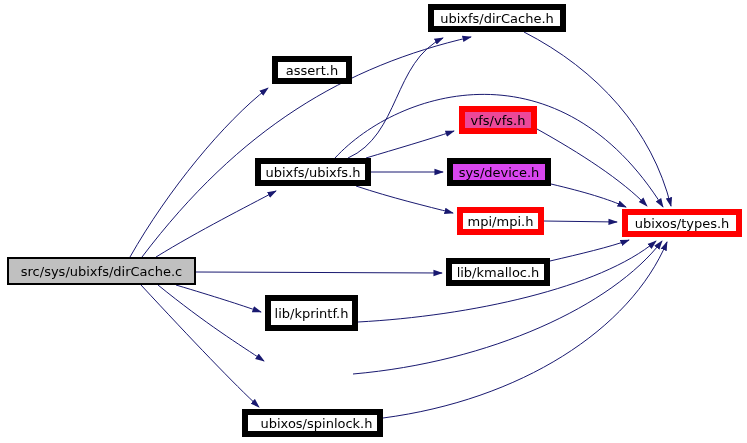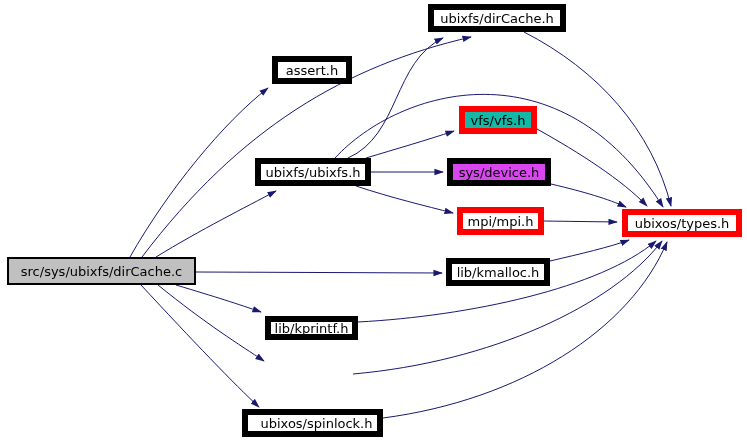--- a/index.html
+++ b/index.html
@@ -23,21 +23,21 @@
   
   #n-dircache-c {left:7px;  top:257px;width:189px;height:28px;}
   #n-assert-h   {left:272px;top:56px; width:80px; height:28px;}
   #n-dircache-h {left:428px;top:4px;  width:138px;height:28px;}
   #n-vfs-h      {left:459px;top:106px;width:78px; height:28px;}
   #n-ubixfs-h   {left:255px;top:158px;width:116px;height:28px;}
   #n-device-h   {left:447px;top:158px;width:104px;height:28px;}
   #n-mpi-h      {left:457px;top:207px;width:87px; height:28px;}
   #n-types-h    {left:622px;top:209px;width:120px;height:28px;}
   #n-kmalloc-h  {left:446px;top:258px;width:104px;height:28px;}
-  #n-kprintf-h  {left:265px;top:316px;width:93px; height:24px;}
+  #n-kprintf-h  {left:265px;top:295px;width:93px; height:36px;}
   #n-string-h   {left:267px;top:362px;width:86px; height:28px;}
   #n-spinlock-h {left:242px;top:409px;width:141px;height:28px;padding-left:8px;}
 </style>
 </head>
 <body>
 
 <div id="canvas">
 
   <svg id="edge-layer" width="747" height="443" viewBox="0 0 747 443" xmlns="http://www.w3.org/2000/svg">
     <defs>
@@ -71,21 +71,21 @@
 
   <div class="node main" id="n-dircache-c" style="border-color: rgb(0, 0, 0); background: rgb(192, 192, 192);">
     <span>src/sys/ubixfs/dirCache.c</span>
   </div>
   <div class="node" id="n-assert-h" style="border-color: rgb(0, 0, 0); background: rgb(255, 255, 255);">
     <span>assert.h</span>
   </div>
   <div class="node" id="n-dircache-h" style="border-color: rgb(0, 0, 0); background: rgb(255, 255, 255);">
     <span>ubixfs/dirCache.h</span>
   </div>
-  <div class="node" id="n-vfs-h" style="border-color: rgb(255, 0, 0); background: #14b8a6;">
+  <div class="node" id="n-vfs-h" style="border-color: rgb(255, 0, 0); background: #ec4899;">
     <span>vfs/vfs.h</span>
   </div>
   <div class="node" id="n-ubixfs-h" style="border-color: rgb(0, 0, 0); background: rgb(255, 255, 255);">
     <span>ubixfs/ubixfs.h</span>
   </div>
   <div class="node" id="n-device-h" style="border-color: rgb(0, 0, 0); background: #d946ef;">
     <span>sys/device.h</span>
   </div>
   <div class="node" id="n-mpi-h" style="border-color: rgb(255, 0, 0); background: rgb(255, 255, 255);">
     <span>mpi/mpi.h</span>

